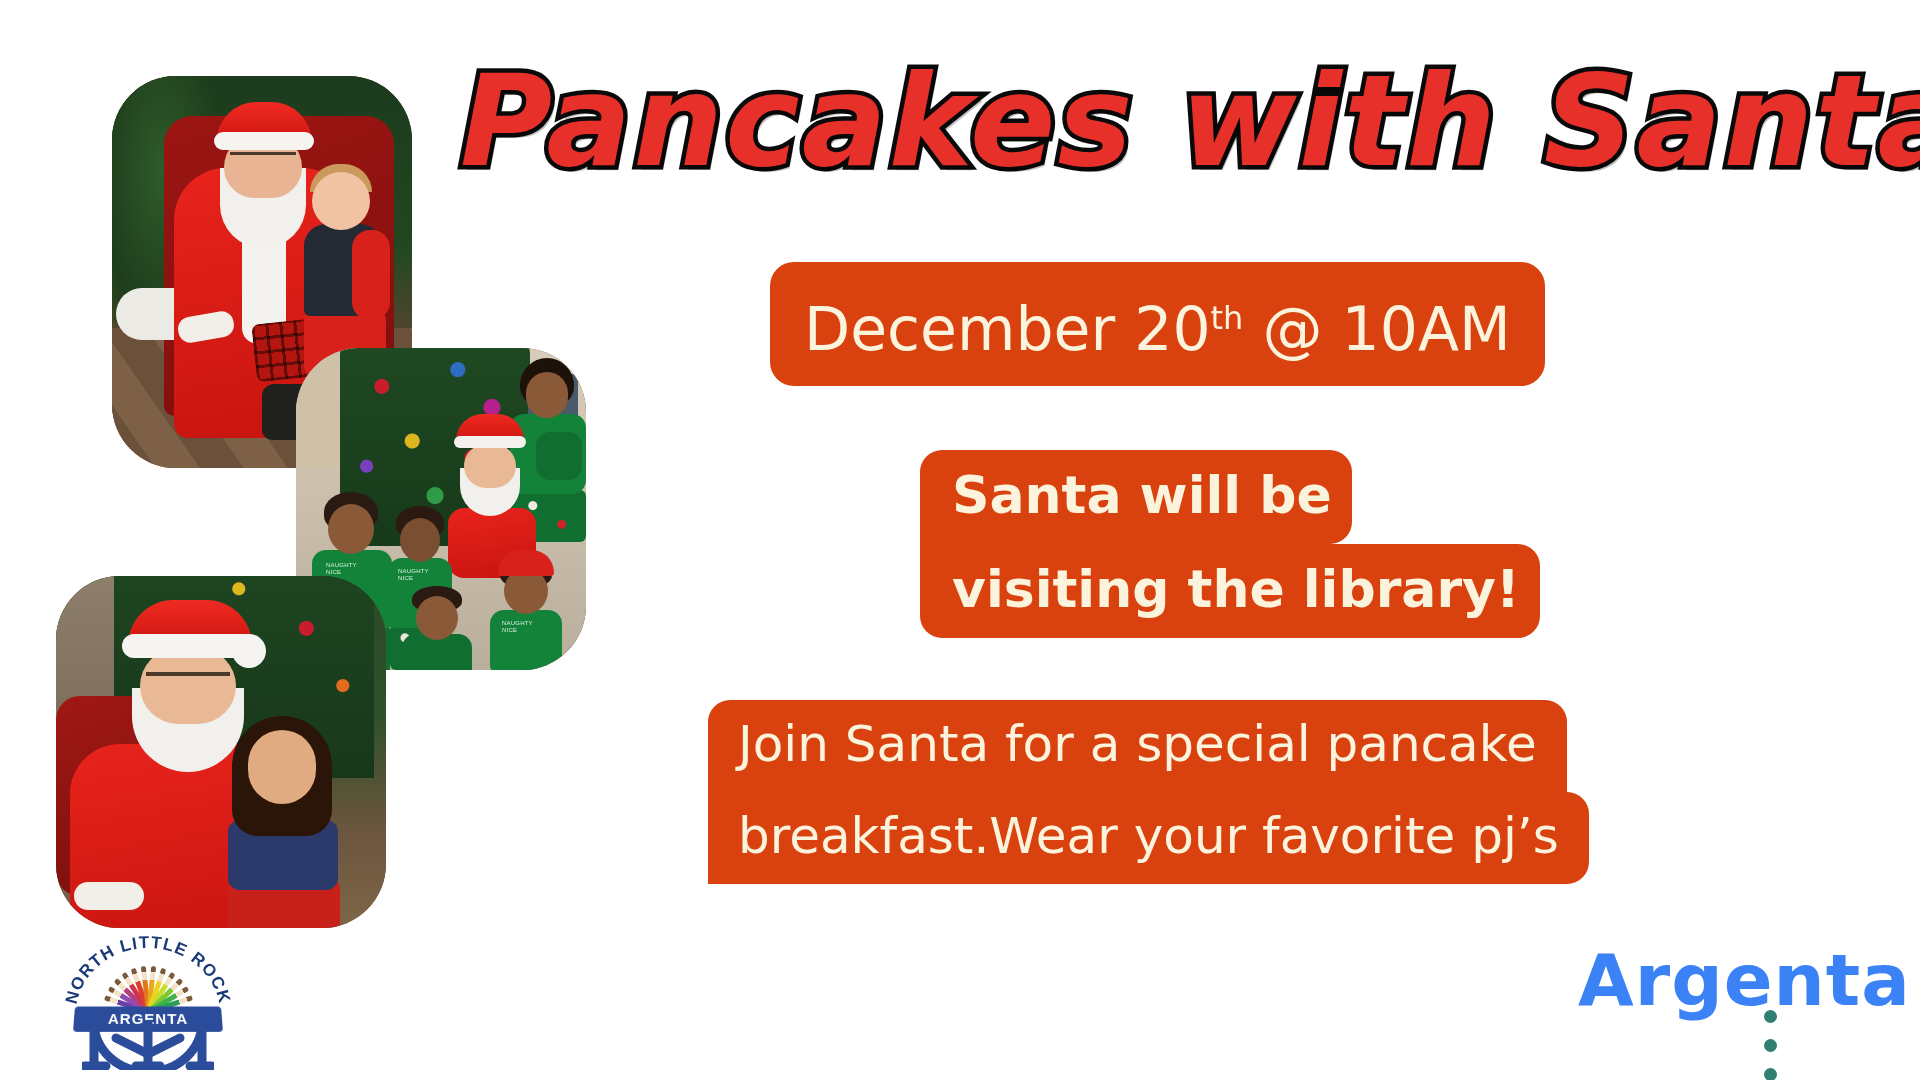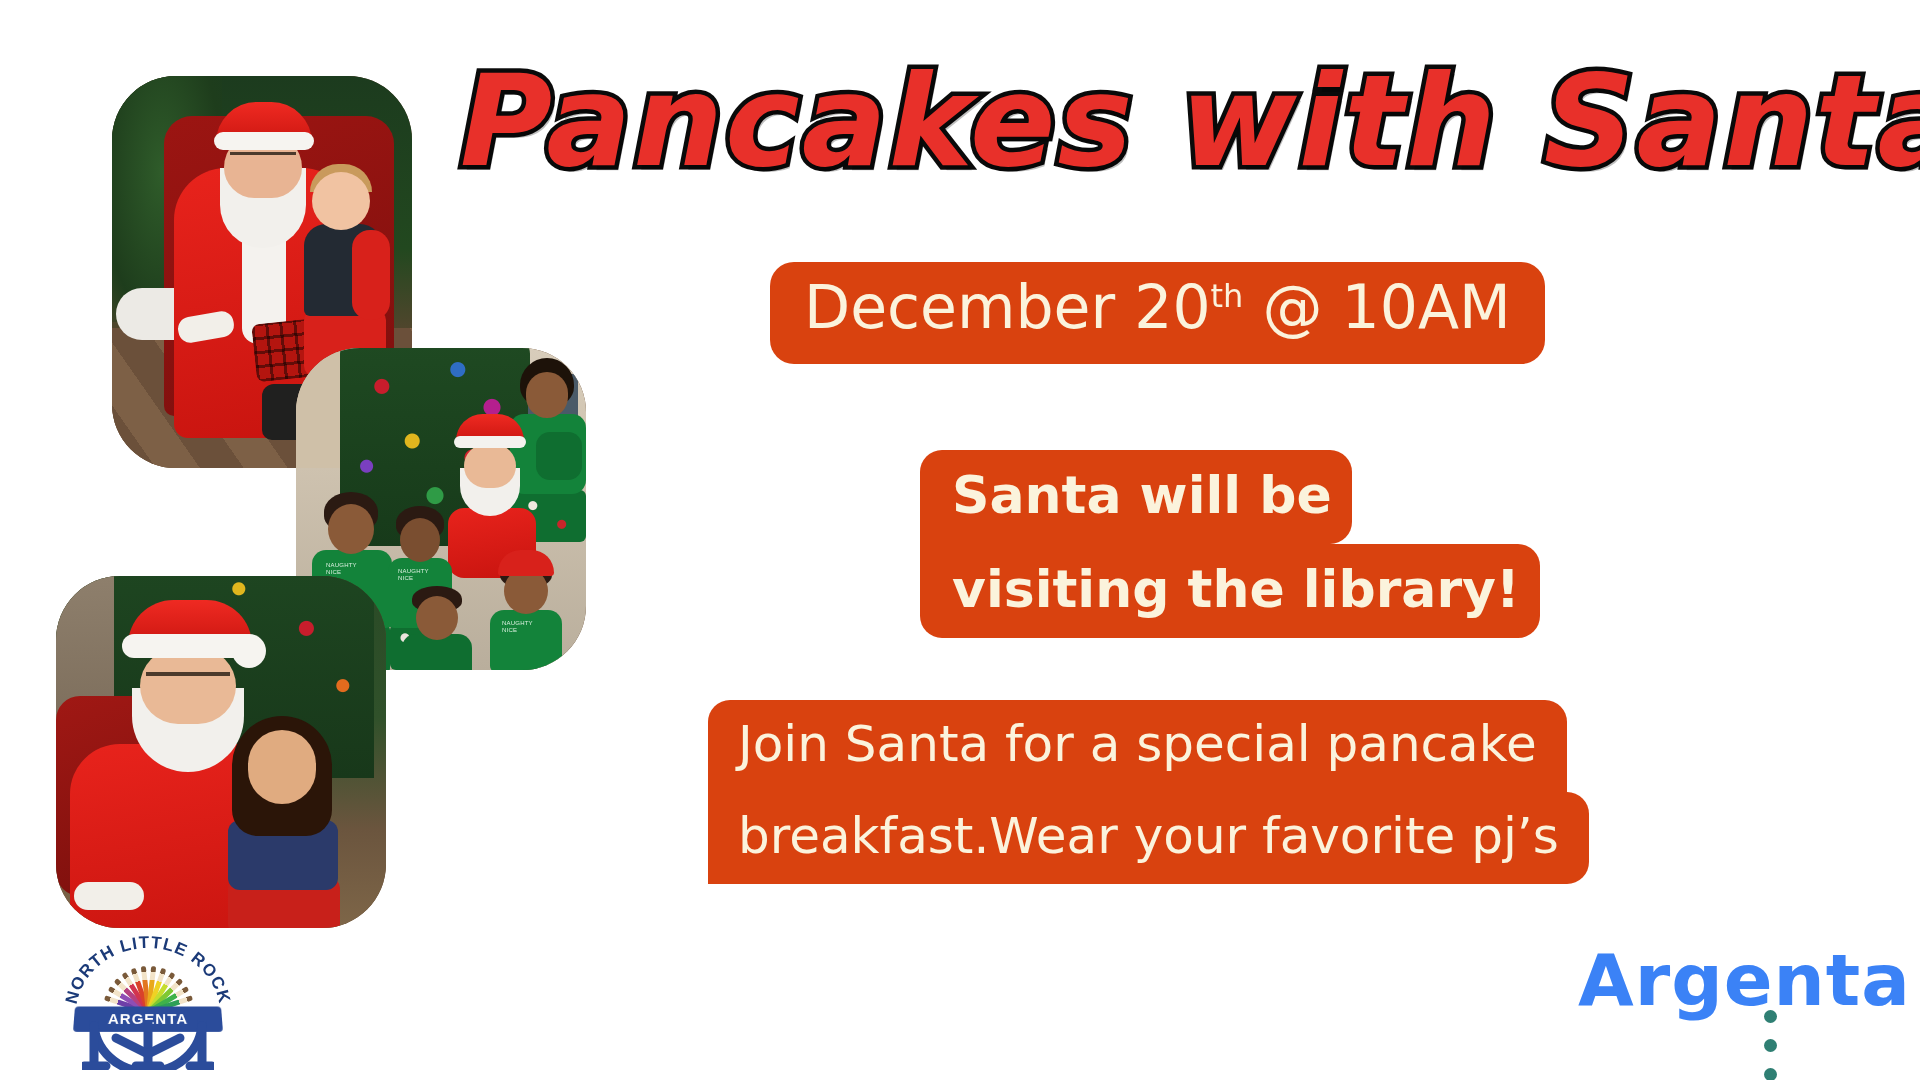--- a/index.html
+++ b/index.html
@@ -380,21 +380,21 @@
 
   
   #banner-date {
     left: 770px; top: 262px;
     background: transparent;
     font-size: 60px;
     line-height: 86px;
   }
   #banner-date .line {
     border-radius: 24px;
-    padding: 2px 34px 14px 34px;
+    padding: 24px 34px 14px 34px;
   }
   #banner-date sup {
     font-size: 32px;
     vertical-align: super;
     line-height: 0;
   }
 
   
   #banner-visit {
     left: 920px; top: 450px;

